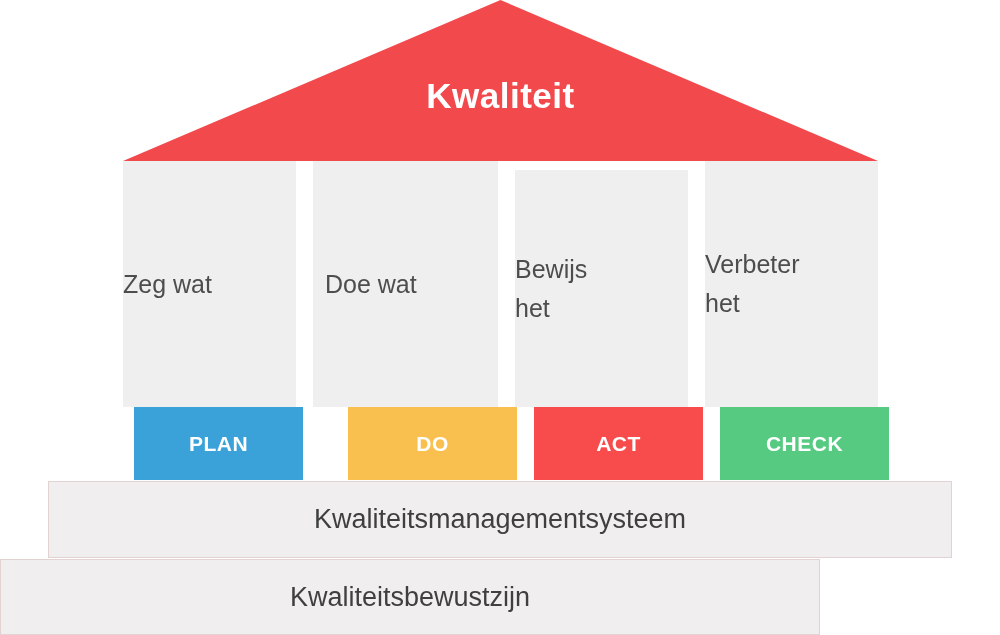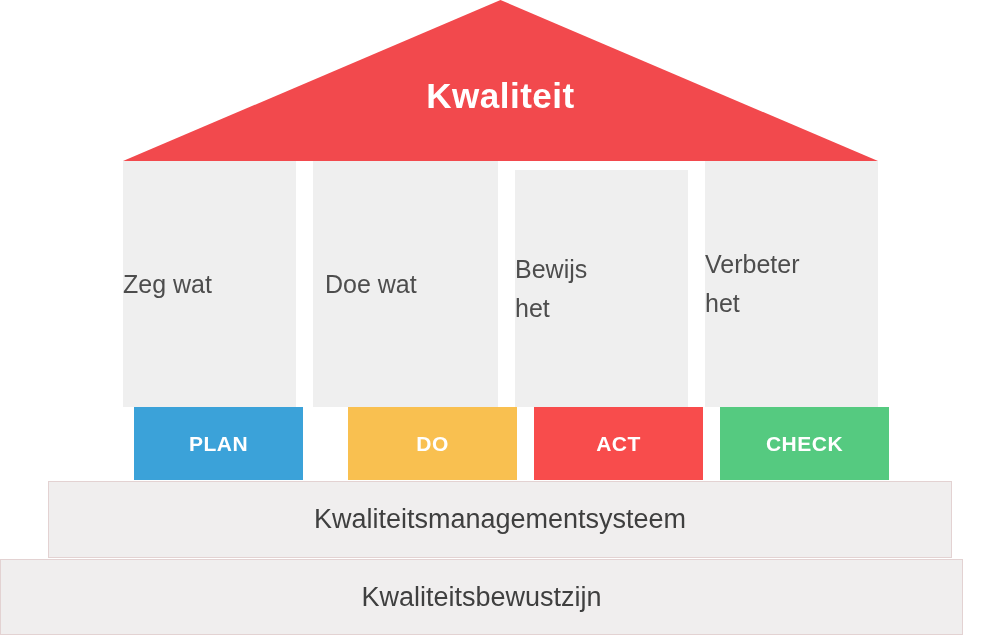--- a/index.html
+++ b/index.html
@@ -98,21 +98,21 @@
   }
   .foundation-1 {
     left: 48px;
     top: 481px;
     width: 904px;
     height: 77px;
   }
   .foundation-2 {
     left: 0;
     top: 559px;
-    width: 963px;
+    width: 820px;
     height: 76px;
   }
 </style>
 </head>
 <body>
 
 <div class="canvas">
 
   <div class="roof-wrap">
     <div class="roof-shape" style="background-color: rgb(242, 73, 77);"></div>

